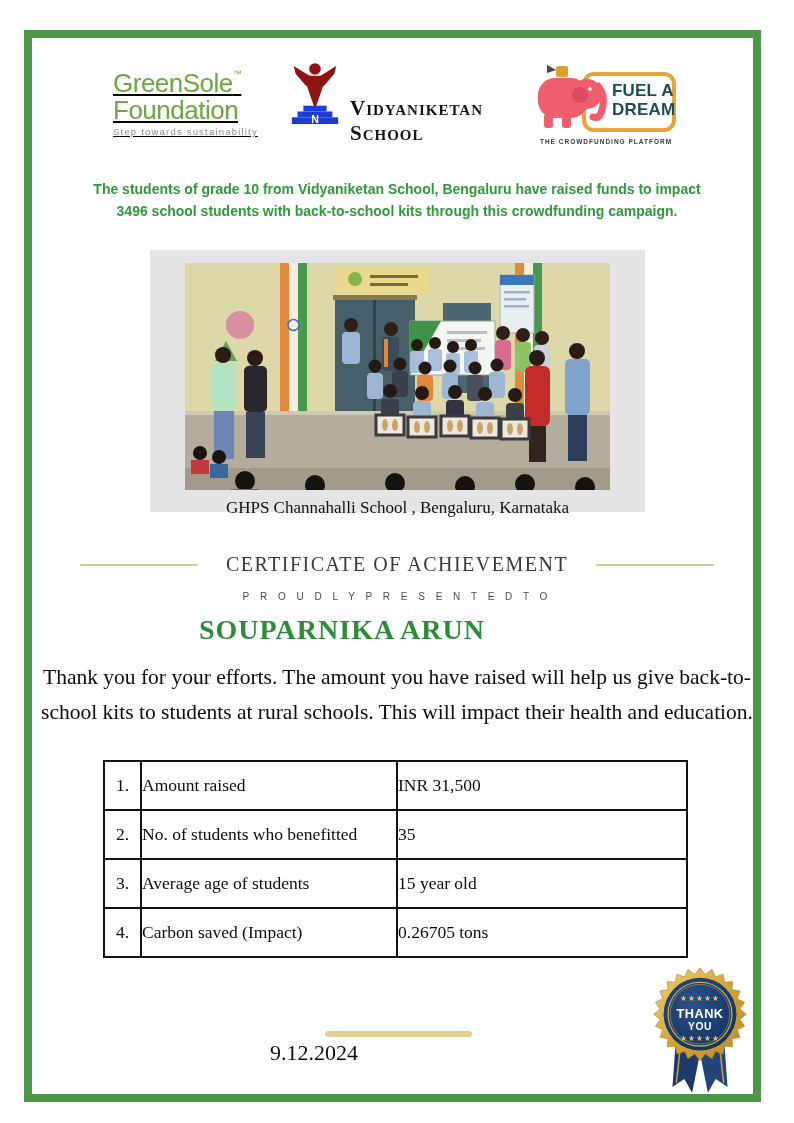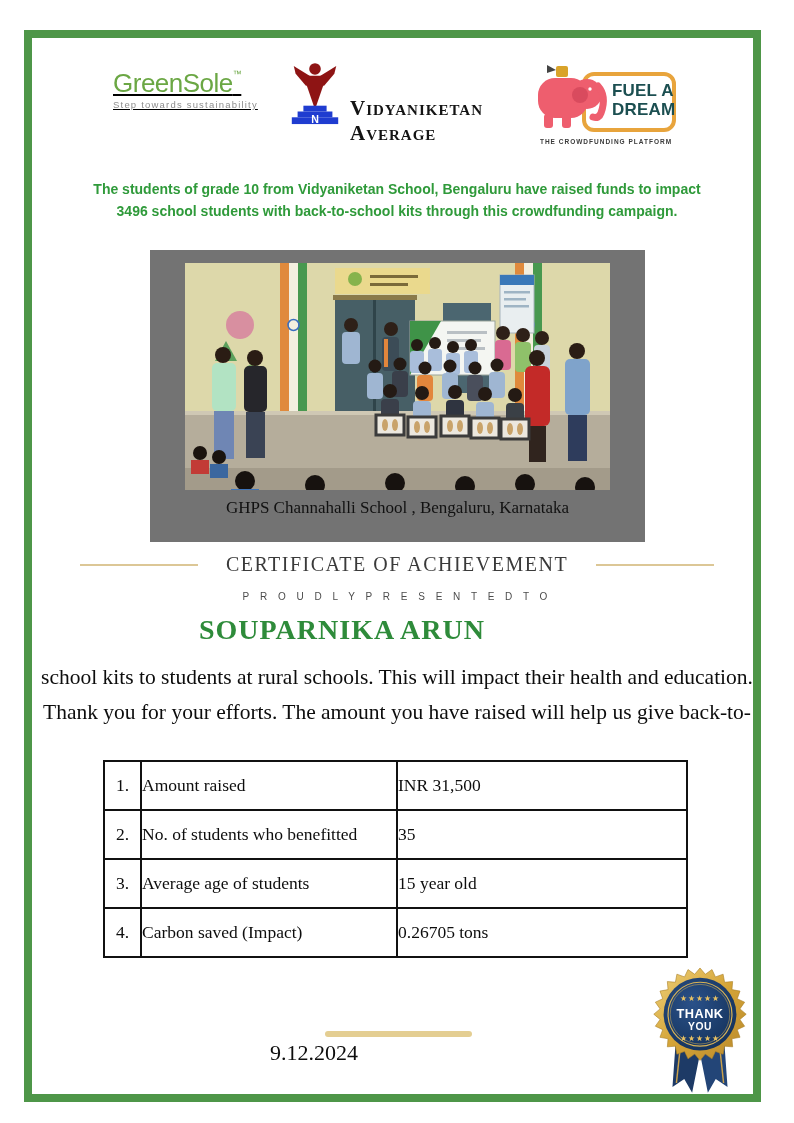--- a/index.html
+++ b/index.html
@@ -29,21 +29,21 @@
   .fuel-tag{position:absolute;left:0px;top:76px;width:152px;text-align:center;
             font-family:"Liberation Sans",sans-serif;font-weight:700;font-size:6.5px;
             letter-spacing:1px;color:#3a3a3a;}
 
   
   .headline{position:absolute;left:40px;top:178px;width:714px;text-align:center;
             font-family:"Liberation Sans",sans-serif;font-weight:700;font-size:14px;
             line-height:1.6;color:#2f9a3a;}
 
   
-  .panel{position:absolute;left:150px;top:250px;width:495px;height:292px;background:#737373;}
+  .panel{position:absolute;left:150px;top:250px;width:495px;height:262px;background:#e5e5e5;}
   .photo{position:absolute;left:35px;top:13px;width:425px;height:227px;display:block;}
   .caption{position:absolute;left:0;top:248px;width:495px;text-align:center;
            font-size:17px;color:#111;}
 
   
   .cert-title-row{position:absolute;left:0;top:553px;width:794px;display:flex;
                   align-items:center;justify-content:center;gap:28px;}
   .rule{width:118px;height:2px;background:#dcc796;}
   .cert-title{font-size:20px;letter-spacing:1.5px;color:#3a3a3a;font-family:"Liberation Serif",serif;}
   .presented{position:absolute;left:0;top:591px;width:794px;text-align:center;
@@ -68,35 +68,36 @@
   .badge{position:absolute;left:641px;top:956px;width:118px;height:140px;z-index:5;}
 </style>
 </head>
 <body>
 
 <div class="page">
   <div class="frame"></div>
 
   <div class="greensole">
     <div class="gs-name"><span>GreenSole</span><span class="gs-tm">™</span></div>
+    <div class="gs-name2">Foundation</div>
     <div class="gs-tag">Step towards sustainability</div>
   </div>
 
   <div class="vidya">
     <svg class="vidya-icon" width="58" height="74" viewBox="0 0 60 74">
       <circle cx="30" cy="8" r="6" fill="#8e1414"></circle>
       <path d="M8,5 L26,16 L21,26 L10,13 Z" fill="#8e1414"></path>
       <path d="M52,5 L34,16 L39,26 L50,13 Z" fill="#8e1414"></path>
       <polygon points="18,15 42,15 30,50" fill="#8e1414"></polygon>
       <rect x="18" y="46" width="24" height="6" fill="#1f3cd0"></rect>
       <rect x="12" y="52" width="36" height="6" fill="#1f3cd0"></rect>
       <rect x="6" y="58" width="48" height="7" fill="#1f3cd0"></rect>
       <text x="30" y="64" text-anchor="middle" font-family="Liberation Sans, sans-serif" font-size="11" font-weight="bold" fill="#ffffff">N</text>
     </svg>
-    <div class="vidya-text">Vidyaniketan Average</div>
+    <div class="vidya-text">Vidyaniketan School</div>
   </div>
 
   <div class="fuel">
     <div class="fuel-frame"></div>
     <div class="fuel-text">
       <div>FUEL A</div>
       <div>DREAM</div>
     </div>
     <svg class="fuel-eleph" width="82" height="74" viewBox="0 0 82 74">
       <rect x="26" y="4" width="12" height="11" rx="2" fill="#d9a32a"></rect>
@@ -250,22 +251,22 @@
 
   <div class="cert-title-row">
     <div class="rule"></div>
     <div class="cert-title">CERTIFICATE OF ACHIEVEMENT</div>
     <div class="rule"></div>
   </div>
   <div class="presented">P R O U D L Y  P R E S E N T E D  T O</div>
   <div class="recipient">SOUPARNIKA ARUN</div>
 
   <div class="thanks">
+    <span style="display:block">Thank you for your efforts. The amount you have raised will help us give back-to-</span>
     <span style="display:block">school kits to students at rural schools. This will impact their health and education.</span>
-    <span style="display:block">Thank you for your efforts. The amount you have raised will help us give back-to-</span>
   </div>
 
   <table class="impact">
     <tbody>
       <tr>
         <td class="c-num">1.</td>
         <td class="c-label">Amount raised</td>
         <td class="c-value">INR 31,500</td>
       </tr>
       <tr>

